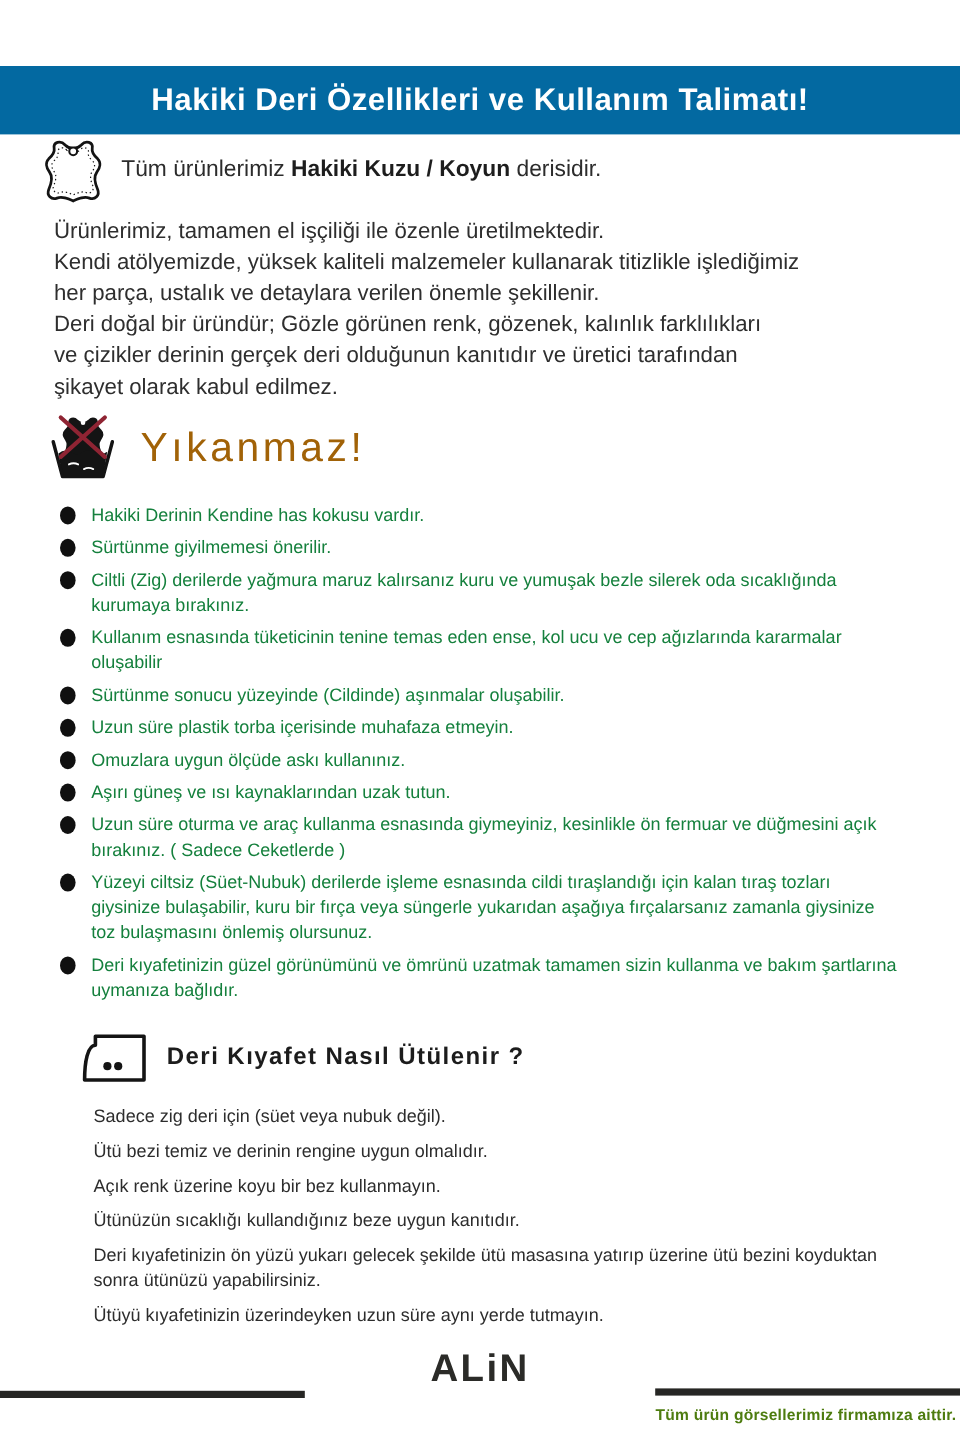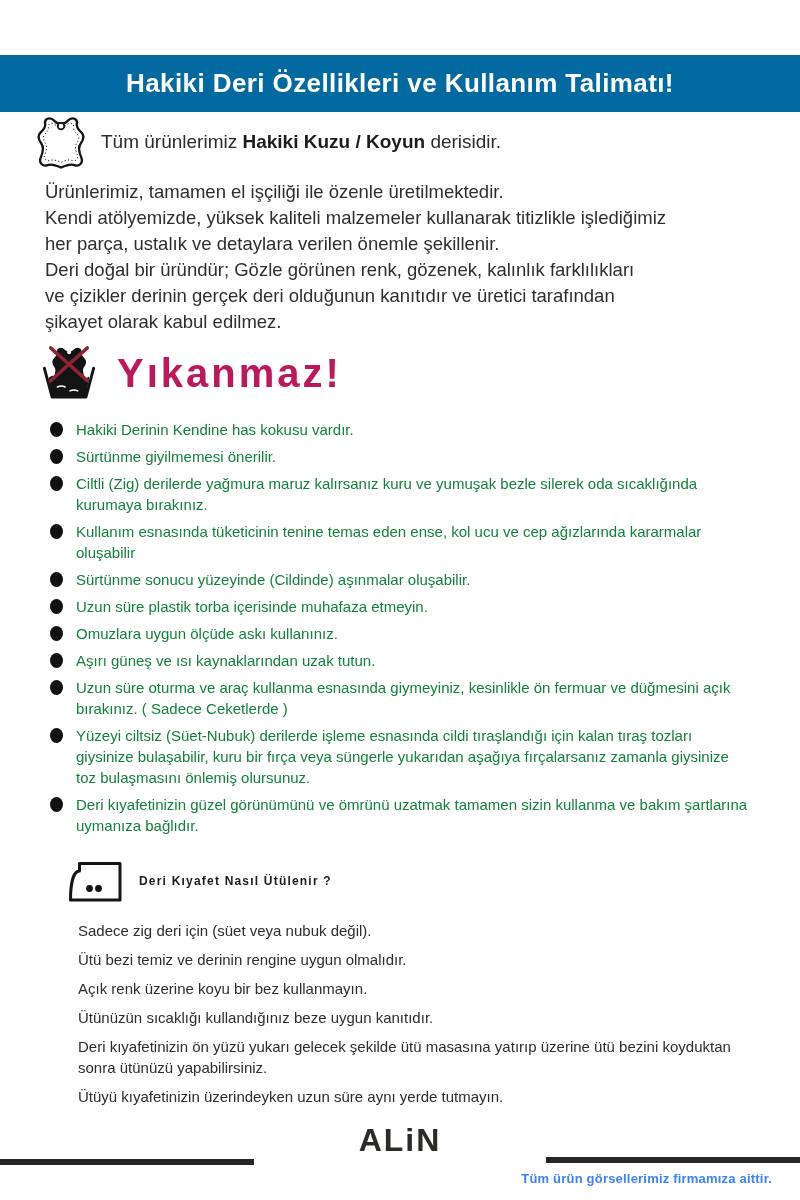--- a/index.html
+++ b/index.html
@@ -17,38 +17,38 @@
   .intro{position:absolute;top:114px;left:36px;display:flex;align-items:center;gap:15px;}
   .intro-text{font-size:19px;color:#2c2c2c;}
   .intro-text b{font-weight:800;color:#1d1d1d;}
   
   .para{position:absolute;left:45px;width:750px;font-size:18.5px;line-height:26px;
         white-space:pre-line;color:#2e2e2e;}
   .para-1{top:179px;}
   .para-2{top:257px;}
   
   .nowash-head{position:absolute;top:344px;left:38px;display:flex;align-items:center;gap:17px;}
-  .nowash-title{font-size:40px;font-weight:700;letter-spacing:3px;color:#be185d;white-space:nowrap;}
+  .nowash-title{font-size:34px;font-weight:400;letter-spacing:3px;color:#a16207;white-space:nowrap;}
   .bullets{position:absolute;top:419px;left:50px;width:700px;list-style:none;margin:0;padding:0;}
   .bullets li{display:flex;gap:13px;margin-bottom:6px;font-size:15px;line-height:21px;color:#15803d;}
   .bullets .li-text{max-width:680px;}
   .dot{width:13px;height:15px;background:#101010;border-radius:50%;flex:0 0 13px;margin-top:3px;}
   
   .iron-head{position:absolute;top:858px;left:68px;display:flex;align-items:center;gap:15px;}
-  .iron-title{font-size:12px;font-weight:800;letter-spacing:1.2px;color:#1c1c1c;white-space:nowrap;}
+  .iron-title{font-size:20px;font-weight:800;letter-spacing:1.2px;color:#1c1c1c;white-space:nowrap;}
   .iron-list{position:absolute;top:920px;left:78px;width:690px;list-style:none;margin:0;padding:0;}
   .iron-list li{margin-bottom:8px;font-size:15px;line-height:21px;color:#2d2d2d;max-width:680px;}
   
   .footer-line{position:absolute;height:6px;background:#262624;}
   .line-left{top:1159px;left:0;width:254px;}
   .line-right{top:1157px;left:546px;width:254px;}
   .brand{position:absolute;top:1122px;left:0;width:800px;text-align:center;
          font-size:32px;font-weight:700;letter-spacing:2px;color:#2b2b28;}
-  .footer-note{position:absolute;top:1171px;left:515px;width:257px;text-align:right;
-               font-size:13px;font-weight:700;color:#3b82f6;letter-spacing:.2px;}
+  .footer-note{position:absolute;top:1171px;left:540px;width:257px;text-align:right;
+               font-size:13px;font-weight:700;color:#4d7c0f;letter-spacing:.2px;}
   svg{display:block;}
 </style>
 </head>
 <body>
 
 <div class="page">
 
   <div class="header-bar">
     <div class="header-title">Hakiki Deri Özellikleri ve Kullanım Talimatı!</div>
   </div>

